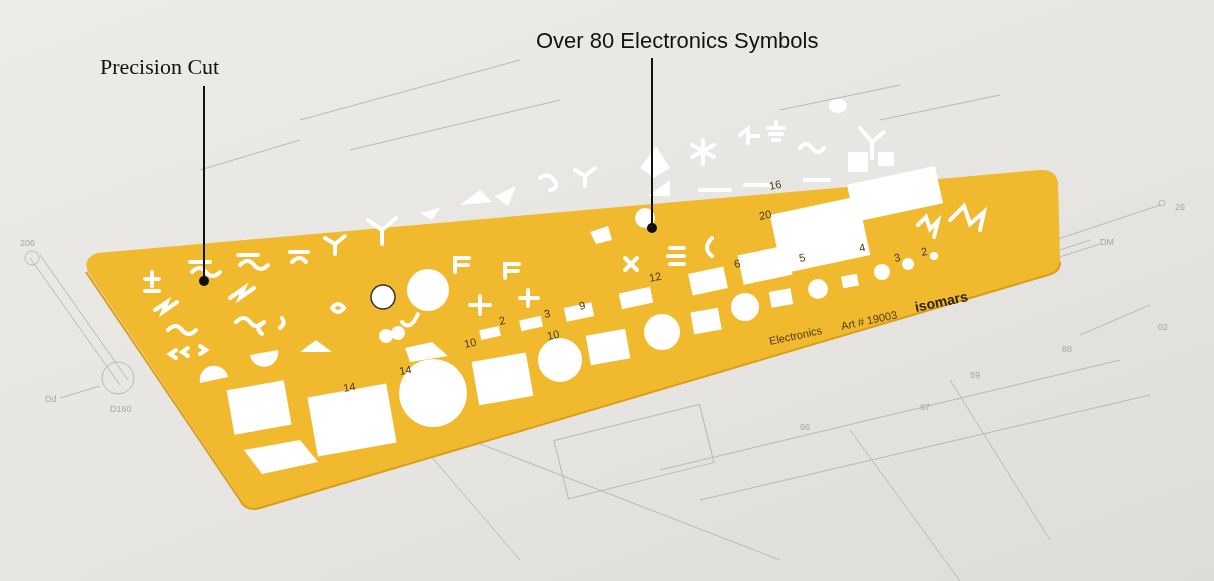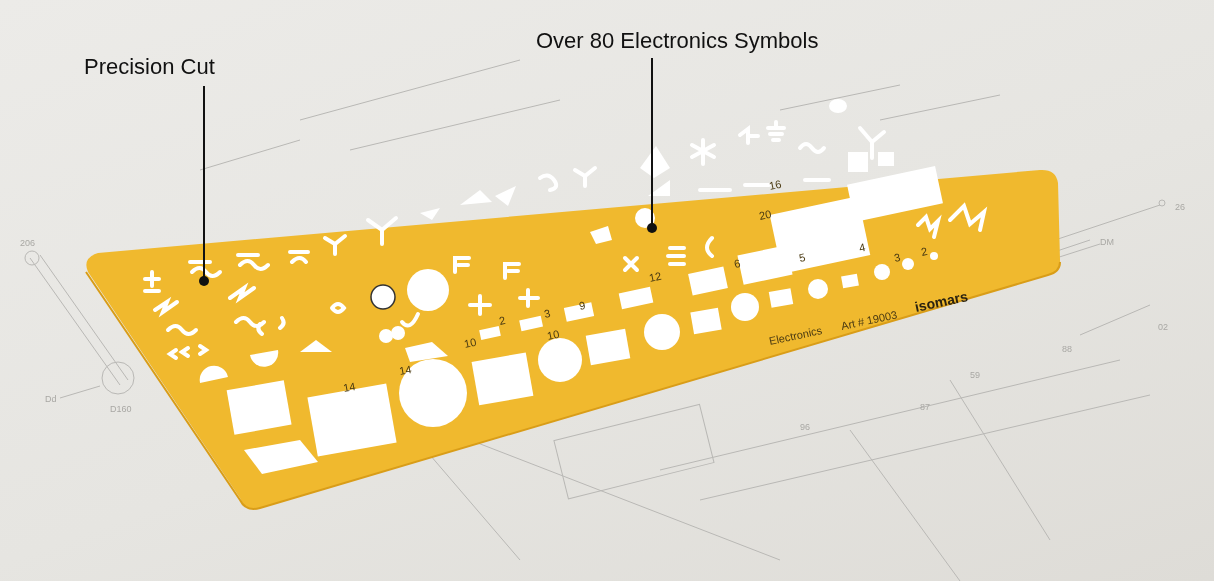--- a/index.html
+++ b/index.html
@@ -152,19 +152,19 @@
     <text x="344" y="392" transform="rotate(-10 344 392)">14</text>
     <text x="400" y="375" transform="rotate(-10 400 375)">14</text>
     <text x="770" y="190" transform="rotate(-12 770 190)">16</text>
     <text x="760" y="220" transform="rotate(-12 760 220)">20</text>
   </g>
   <text x="770" y="345" fill="#4a3a12" font-family="Liberation Sans, sans-serif" font-size="11" transform="rotate(-12 770 345)">Electronics</text>
   <text x="842" y="330" fill="#4a3a12" font-family="Liberation Sans, sans-serif" font-size="11" transform="rotate(-12 842 330)">Art # 19003</text>
   <text x="916" y="312" fill="#2a2210" font-family="Liberation Sans, sans-serif" font-size="14" font-weight="bold" transform="rotate(-12 916 312)">isomars</text>
 </svg>
 
-<div class="label" style="left:84px;top:54px;">Precision Cut</div>
+<div class="label" style="left:100px;top:54px;font-family:Liberation Serif, serif;">Precision Cut</div>
 <div class="leader" style="left:203px;top:86px;height:192px;"></div>
 <div class="dot" style="left:199px;top:276px;"></div>
 
 <div class="label" style="left:536px;top:28px;text-align:center;">Over 80 Electronics Symbols</div>
 <div class="leader" style="left:651px;top:58px;height:168px;"></div>
 <div class="dot" style="left:647px;top:223px;"></div>
 
 </body></html>

